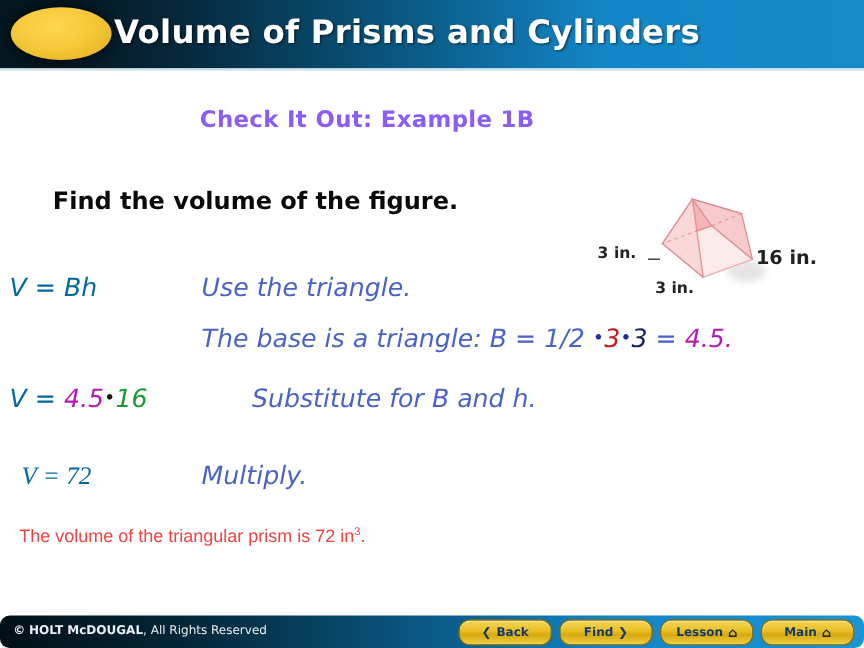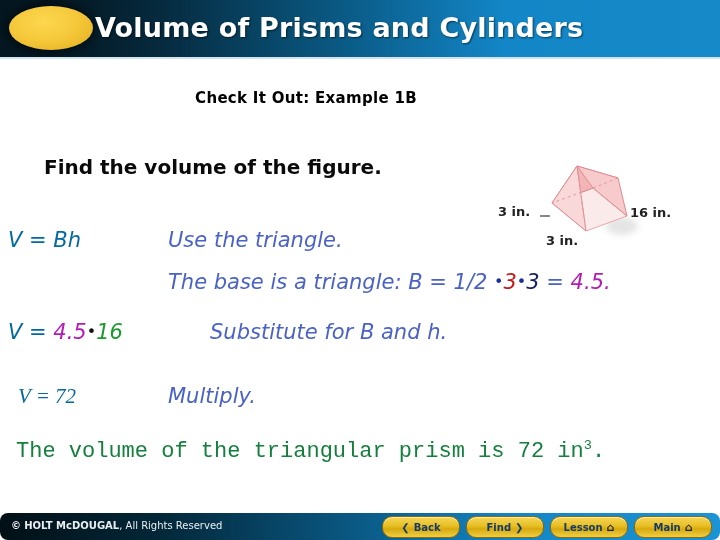--- a/index.html
+++ b/index.html
@@ -61,24 +61,24 @@
     background: #cfe4ef;
   }
 
   
   .subtitle {
     position: absolute;
     left: 0;
     top: 89px;
     width: 612px;
     text-align: center;
-    color: #000000;
-    font-family: "DejaVu Sans", sans-serif;
-    font-weight: bold;
-    font-size: 15px;
+    color: #8b5cf6;
+    font-family: "DejaVu Sans", sans-serif;
+    font-weight: bold;
+    font-size: 19px;
     letter-spacing: 0.3px;
   }
   .prompt {
     position: absolute;
     left: 44px;
     top: 155px;
     color: #0a0a0a;
     font-family: "DejaVu Sans", sans-serif;
     font-weight: bold;
     font-size: 20px;
@@ -117,23 +117,23 @@
   #step2-note { left: 168px; top: 270px; }
   #step3-lhs  { left: 8px;   top: 320px; }
   #step3-note { left: 170px; top: 320px; margin-left: 40px; }
   #step4-lhs  { left: 18px;  top: 384px; font-family: Liberation Serif, serif; }
   #step4-note { left: 168px; top: 384px; }
 
   .conclusion {
     position: absolute;
     left: 16px;
     top: 438px;
-    color: #15803d;
-    font-family: Liberation Mono, monospace;
-    font-size: 22px;
+    color: #ef4444;
+    font-family: Liberation Sans, sans-serif;
+    font-size: 15px;
     font-style: normal;
     white-space: nowrap;
   }
   .conclusion sup { font-size: 0.62em; vertical-align: super; }
 
   
   .footer {
     position: absolute;
     left: 0;
     top: 513px;
@@ -221,21 +221,21 @@
 
     <line x1="93" y1="48" x2="118" y2="38" stroke="#e3989d" stroke-width="1" stroke-dasharray="3,3"></line>
     <line x1="93" y1="48" x2="52" y2="63" stroke="#e3989d" stroke-width="1" stroke-dasharray="3,3"></line>
     <line x1="93" y1="48" x2="127" y2="76" stroke="#e3989d" stroke-width="1" stroke-dasharray="3,3"></line>
     <line x1="77" y1="26" x2="86" y2="91" stroke="#e3989d" stroke-width="1" stroke-dasharray="3,3"></line>
 
     <line x1="40" y1="76" x2="50" y2="76" stroke="#3a3a3a" stroke-width="1.2"></line>
   </svg>
   <div style="position:absolute;left:-2px;top:64px;font-family:'DejaVu Sans',sans-serif;font-size:13px;font-weight:bold;color:#222;">3 in.</div>
   <div style="position:absolute;left:46px;top:93px;font-family:'DejaVu Sans',sans-serif;font-size:13px;font-weight:bold;color:#222;">3 in.</div>
-  <div style="position:absolute;left:130px;top:65px;font-family:'DejaVu Sans',sans-serif;font-size:13px;font-weight:bold;color:#222;">16 in.</div>
+  <div style="position:absolute;left:130px;top:65px;font-family:'DejaVu Sans',sans-serif;font-size:16px;font-weight:bold;color:#222;">16 in.</div>
 </div>
 
 <div class="step lhs" id="step1-lhs">V = Bh</div>
 <div class="step note" id="step1-note">Use the triangle.</div>
 
 <div class="step" id="step2-note">
   <span class="note">The base is a triangle: B = 1/2 </span><span class="dot">•</span><span class="red">3</span><span class="dot">•</span><span class="navy">3</span><span class="note"> = </span><span class="mag">4.5.</span>
 </div>
 
 <div class="step" id="step3-lhs">

